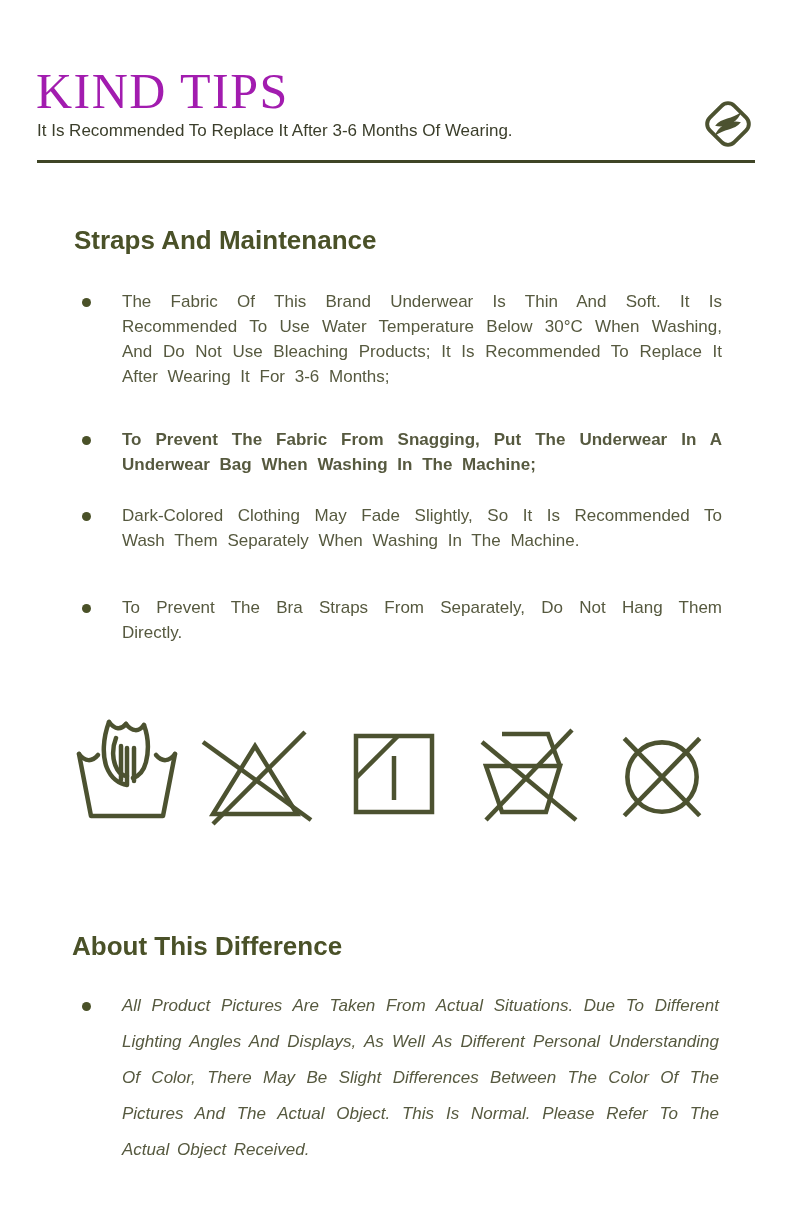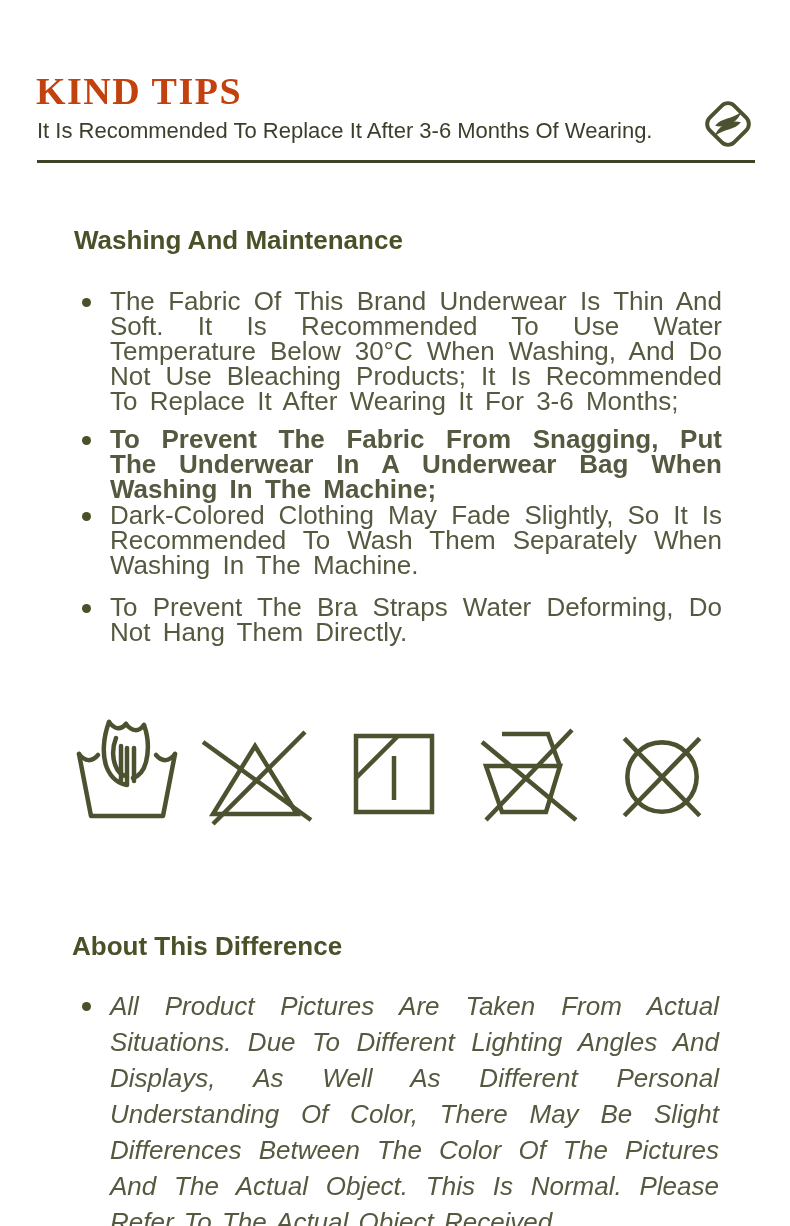--- a/index.html
+++ b/index.html
@@ -9,28 +9,28 @@
     position:relative; overflow:hidden;
     font-family:"Liberation Sans", sans-serif;
     color:#56593f;
   }
   .abs { position:absolute; }
 
   
   .page-title {
     top:70px; left:36px;
     font-family:"Liberation Serif", serif;
-    font-size:38px; line-height:42px;
+    font-size:50px; line-height:42px;
     letter-spacing:1.5px;
-    color:#c2410c;
-    font-weight:700;
+    color:#a21caf;
+    font-weight:400;
   }
   .page-subtitle {
     top:120px; left:37px;
-    font-size:22px; line-height:22px;
+    font-size:17px; line-height:22px;
     color:#3b3e2b;
   }
   .brand-logo { top:96px; left:700px; width:56px; height:56px; }
   .header-divider {
     top:160px; left:37px; width:718px; height:3px;
     background:#3f4526;
   }
 
   
   .section-heading {
@@ -40,22 +40,22 @@
   .h-wash  { top:224px; left:74px; }
   .h-color { top:930px; left:72px; }
 
   
   .bullet-row { left:82px; width:640px; display:flex; }
   .bullet-dot {
     flex:0 0 9px; width:9px; height:9px; border-radius:50%;
     background:#4a5128; margin-top:9px;
   }
   .bullet-text {
-    flex:1; margin-left:19px;
-    font-size:26px; line-height:25px;
+    flex:1; margin-left:31px;
+    font-size:17px; line-height:25px;
     text-align:justify; word-spacing:5px;
     color:#56593f;
   }
   .b1 { top:289px; }
   .b2 { top:427px;font-weight:bold; }
   .b3 { top:503px; }
   .b4 { top:595px; }
 
   .bullet-about { top:988px; left:82px; width:637px; display:flex; }
   .bullet-about .bullet-dot { margin-top:14px; }
@@ -81,37 +81,37 @@
 <div class="abs brand-logo">
   <svg viewBox="0 0 100 100">
     <rect x="19" y="19" width="62" height="62" rx="16" fill="none" stroke="#4c5230" stroke-width="7" transform="rotate(45 50 50)"></rect>
     <path d="M27,53 C39,38 57,42 74,28 C67,48 45,58 27,53 Z" fill="#4c5230"></path>
     <path d="M73,47 C61,62 43,58 26,72 C33,52 55,42 73,47 Z" fill="#4c5230"></path>
   </svg>
 </div>
 
 <div class="abs header-divider"></div>
 
-<div class="abs section-heading h-wash">Washing And Maintenance</div>
+<div class="abs section-heading h-wash">Straps And Maintenance</div>
 
 <div class="abs bullet-row b1">
   <span class="bullet-dot"></span>
   <span class="bullet-text">The Fabric Of This Brand Underwear Is Thin And Soft. It Is Recommended To Use Water Temperature Below 30°C When Washing, And Do Not Use Bleaching Products; It Is Recommended To Replace It After Wearing It For 3-6 Months;</span>
 </div>
 <div class="abs bullet-row b2">
   <span class="bullet-dot"></span>
   <span class="bullet-text">To Prevent The Fabric From Snagging, Put The Underwear In A Underwear Bag When Washing In The Machine;</span>
 </div>
 <div class="abs bullet-row b3">
   <span class="bullet-dot"></span>
   <span class="bullet-text">Dark-Colored Clothing May Fade Slightly, So It Is Recommended To Wash Them Separately When Washing In The Machine.</span>
 </div>
 <div class="abs bullet-row b4">
   <span class="bullet-dot"></span>
-  <span class="bullet-text">To Prevent The Bra Straps Water Deforming, Do Not Hang Them Directly.</span>
+  <span class="bullet-text">To Prevent The Bra Straps From Separately, Do Not Hang Them Directly.</span>
 </div>
 
 <div class="abs care-icon ic1">
   <svg viewBox="0 0 112 112">
     <g class="ci-stroke ci-round">
       <path d="M8,42 L20,104 L92,104 L104,42"></path>
       <path d="M8,42 C14,50 21,50 27,43"></path>
       <path d="M85,43 C91,50 98,50 104,42"></path>
       <path d="M38,10 C32,26 31,44 36,56 C40,66 48,72 56,73"></path>
       <path d="M45,26 C41,36 41,48 46,57 C49,62 53,64 56,64"></path>

